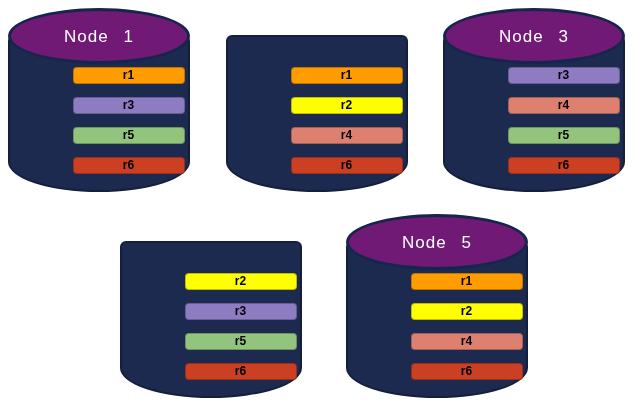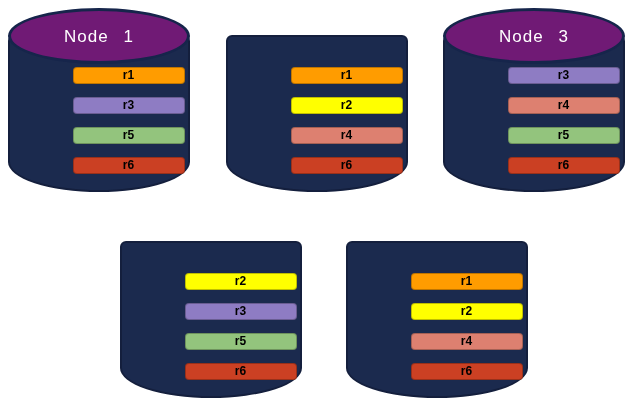--- a/index.html
+++ b/index.html
@@ -163,20 +163,23 @@
           <span class="bar-label">r5</span>
         </div>
       <div class="bar" style="background-color: rgb(203, 64, 35);">
           <span class="bar-label">r6</span>
         </div>
     </div>
   </div>
 
   <div class="cylinder node-5">
     <div class="cyl-body"></div>
+    <div class="cyl-top">
+      <span class="cyl-title">Node 5</span>
+    </div>
     <div class="bars">
       <div class="bar" style="background-color: rgb(255, 156, 0);">
           <span class="bar-label">r1</span>
         </div>
       <div class="bar" style="background-color: rgb(255, 255, 0);">
           <span class="bar-label">r2</span>
         </div>
       <div class="bar" style="background-color: rgb(221, 128, 112);">
           <span class="bar-label">r4</span>
         </div>

